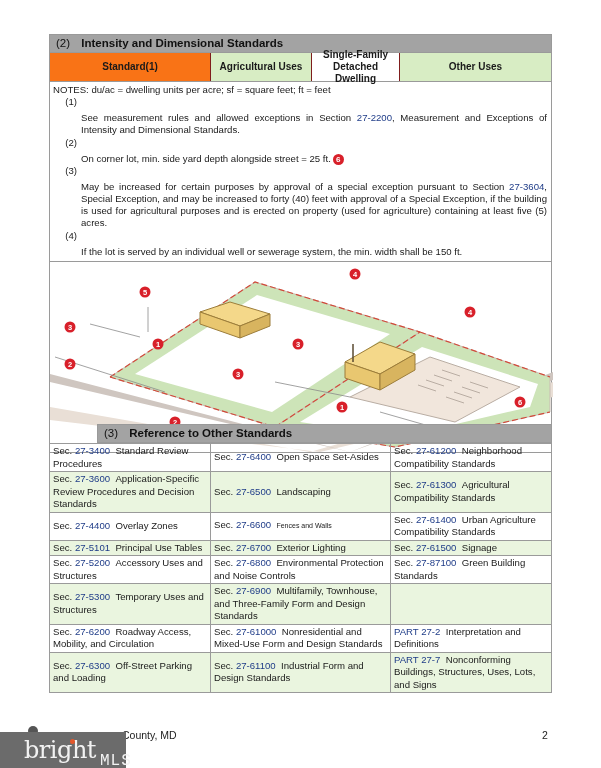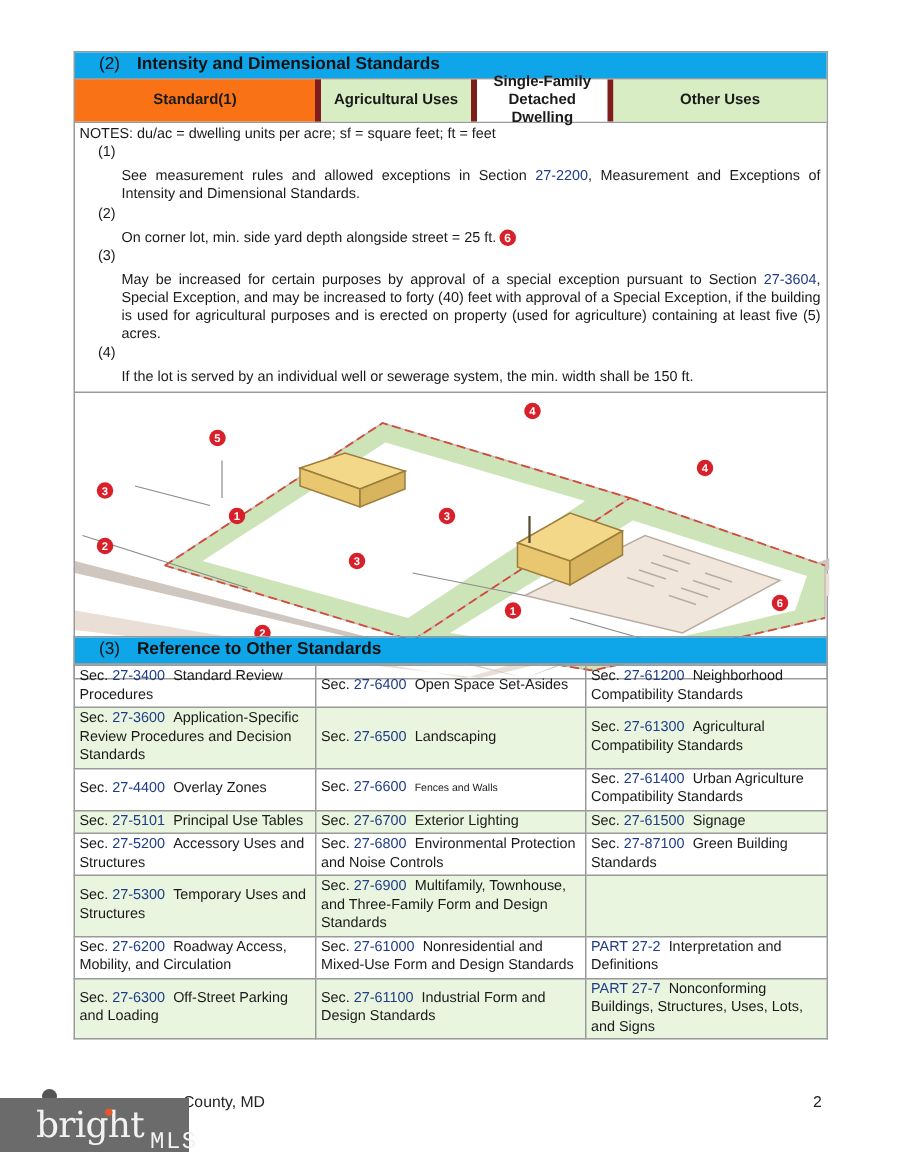--- a/index.html
+++ b/index.html
@@ -1,25 +1,25 @@
 <!DOCTYPE html>
 <html><head>
 <meta charset="utf-8">
 <style>
   html, body { margin: 0; padding: 0; background: #ffffff; }
   body { width: 601px; height: 768px; position: relative; overflow: hidden;
          font-family: "Liberation Sans", sans-serif; color: #1a1a1a; }
   .page { position: absolute; left: 49px; top: 34px; width: 503px; }
   .sec-box { border: 1px solid #9a9a9a; background: #fff; }
-  .sec-head { background: #0ea5e9; height: 17px; line-height: 17px; font-size: 11.5px;
-              font-weight: bold; padding-left: 16px; border-bottom: 1px solid #9a9a9a; color:#111; }
+  .sec-head { background: #a3a3a3; height: 17px; line-height: 17px; font-size: 11.5px;
+              font-weight: bold; padding-left: 6px; border-bottom: 1px solid #9a9a9a; color:#111; }
   .sec-head .num { font-weight: normal; margin-right: 8px; }
   .col-row { display: flex; height: 28px; border-bottom: 1px solid #9a9a9a; }
   .col-row > div { display: flex; align-items: center; justify-content: center; text-align: center;
-                   font-size: 10px; font-weight: bold; border-right: 4px solid #7f1d1d; line-height: 12px; }
+                   font-size: 10px; font-weight: bold; border-right: 1px solid #7f1d1d; line-height: 12px; }
   .col-row > div:last-child { border-right: none; }
   .c-std { width: 160px; background: #f97316; }
   .c-ag  { width: 100px; background: #d8edc4; }
   .c-sf  { width: 87px;  background: #fff; }
   .c-oth { flex: 1; background: #d8edc4; }
   .notes { padding: 2px 4px 3px 3px; font-size: 9.6px; line-height: 12.2px; border-bottom: 1px solid #9a9a9a; }
   .notes .hdr b { font-weight: normal; }
   .note { display: flex; text-align: justify; }
   .note .n { width: 24px; flex: none; text-align: right; padding-right: 4px; }
   .note .t { flex: 1; margin-top: 16px; }
@@ -151,21 +151,21 @@
             <text x="292" y="147.8" text-anchor="middle" font-size="7.5" font-weight="bold" fill="#fff" font-family="Liberation Sans, sans-serif">1</text>
             <circle cx="470" cy="140" r="5.5" fill="#d8202a"></circle>
             <text x="470" y="142.8" text-anchor="middle" font-size="7.5" font-weight="bold" fill="#fff" font-family="Liberation Sans, sans-serif">6</text>
           </g>
       </svg>
     </div>
   </div>
 </div>
 
 <div class="ref">
-  <div class="sec-box" style="border-bottom:none;">
+  <div class="sec-box" style="border-bottom:none;margin-left:48px;">
     <div class="sec-head">
       <span class="num">(3)</span>
       <span>Reference to Other Standards</span>
     </div>
   </div>
   <table class="reft">
       <tbody id="ref-body">
         <tr>
           <td class="c1"><span>Sec. </span><span class="link">27-3400</span>&nbsp;&nbsp;<span>Standard Review Procedures</span></td>
           <td class="c2"><span>Sec. </span><span class="link">27-6400</span>&nbsp;&nbsp;<span>Open Space Set-Asides</span></td>

